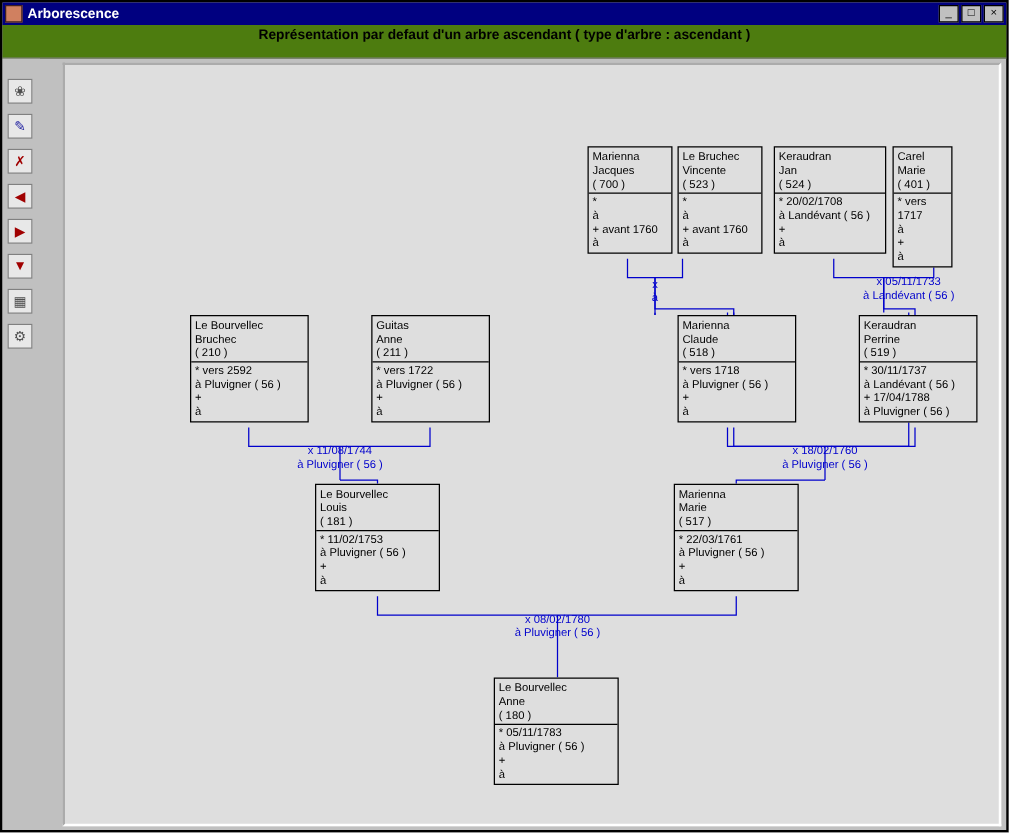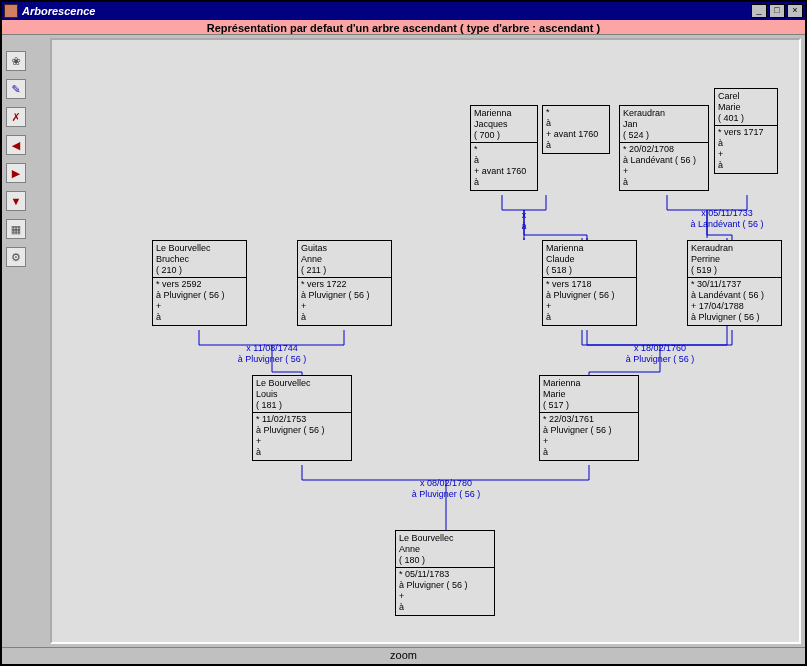--- a/index.html
+++ b/index.html
@@ -31,41 +31,40 @@
   .titlebar .app-icon {
     width: 14px; height: 14px;
     background: #d08060;
     border: 1px solid #402020;
     margin-right: 4px;
   }
   .titlebar .title {
     font-weight: bold;
     font-size: 11px;
     flex: 1;
-    font-style: italic;
   }
   .titlebar .win-btns {
     display: flex;
     gap: 2px;
   }
   .win-btn {
     width: 16px; height: 14px;
     background: #c0c0c0;
     border: 1px solid #000;
     font-size: 9px;
     text-align: center;
     line-height: 11px;
     color: #000;
   }
   .header-bar {
-    background: #fca5a5;
+    background: #4d7c0f;
     text-align: center;
     font-weight: bold;
     font-size: 11px;
-    padding: 2px 0 0 0;
+    padding: 2px 0 12px 0;
     border-bottom: 1px solid #808080;
   }
   .main-area {
     flex: 1;
     display: flex;
     position: relative;
   }
   .toolbar {
     width: 30px;
     background: #c0c0c0;
@@ -218,20 +217,25 @@
         </div>
         <div class="body">
           <span class="ln">*</span>
           <span class="ln">à</span>
           <span class="ln">+ avant 1760</span>
           <span class="ln">à</span>
         </div>
       </div>
 
       <div class="pbox" style="left:490px; top:65px; width:68px">
+        <div class="head">
+          <span class="ln">Le Bruchec</span>
+          <span class="ln">Vincente</span>
+          <span class="ln">( 523 )</span>
+        </div>
         <div class="body">
           <span class="ln">*</span>
           <span class="ln">à</span>
           <span class="ln">+ avant 1760</span>
           <span class="ln">à</span>
         </div>
       </div>
 
       <div class="pbox" style="left:567px; top:65px; width:90px">
         <div class="head">
@@ -240,21 +244,21 @@
           <span class="ln">( 524 )</span>
         </div>
         <div class="body">
           <span class="ln">* 20/02/1708</span>
           <span class="ln">à Landévant ( 56 )</span>
           <span class="ln">+</span>
           <span class="ln">à</span>
         </div>
       </div>
 
-      <div class="pbox" style="left:662px; top:48px; width:64px">
+      <div class="pbox" style="left:662px; top:65px; width:48px">
         <div class="head">
           <span class="ln">Carel</span>
           <span class="ln">Marie</span>
           <span class="ln">( 401 )</span>
         </div>
         <div class="body">
           <span class="ln">* vers 1717</span>
           <span class="ln">à</span>
           <span class="ln">+</span>
           <span class="ln">à</span>
@@ -376,15 +380,14 @@
         <span class="ln">à Pluvigner ( 56 )</span>
       </div>
       <div class="mlabel" style="left:334px; top:438px">
         <span class="ln">x 08/02/1780</span>
         <span class="ln">à Pluvigner ( 56 )</span>
       </div>
 
     </div>
   </div>
 
-  <div class="footer">zoom</div>
 
 </div>
 
 </body></html>

